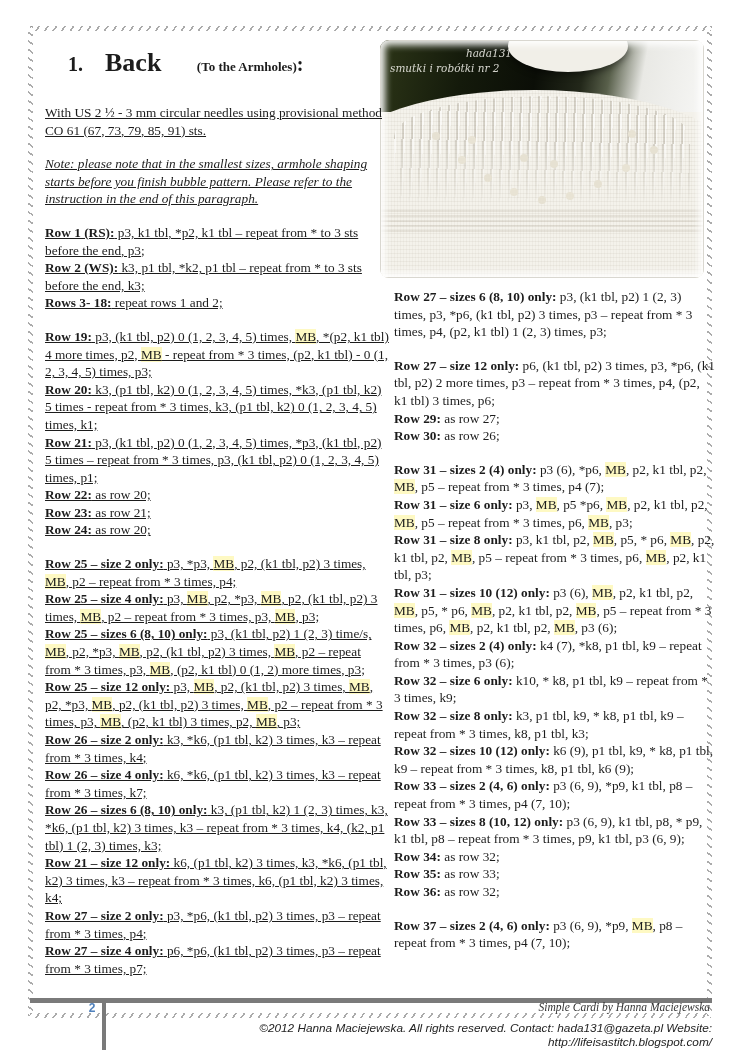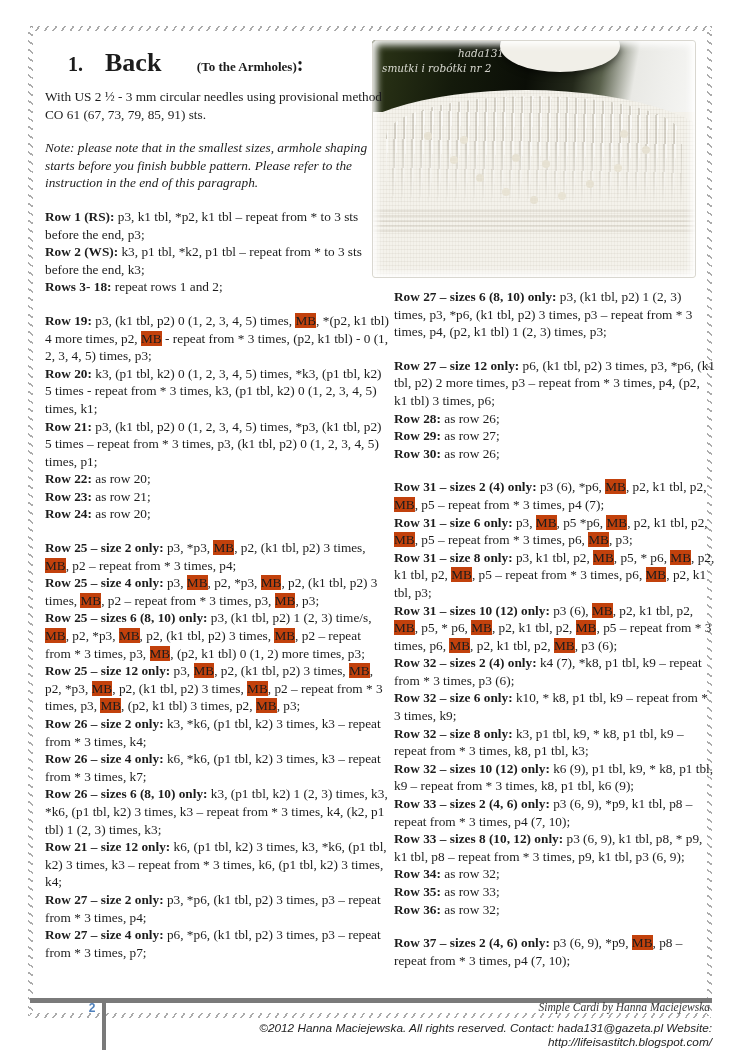--- a/index.html
+++ b/index.html
@@ -20,31 +20,31 @@
 
   
   .heading { position:absolute; left:68px; top:48px; font-weight:bold; white-space:nowrap; }
   .heading .num { font-size:20px; margin-right:22px; }
   .heading .ttl { font-size:26px; }
   .heading .paren { font-size:13px;margin-left:29px; }
   .heading .colon { font-size:20px; }
 
   
   .col { position:absolute; font-size:13.3px; line-height:17.6px; text-align:left; }
-  .col-left  { left:45px;  top:88px;  width:344px; }
+  .col-left  { left:45px;  top:104px;  width:344px;text-decoration:underline; }
   .col-right { left:394px; top:288px; width:322px; }
   .col p { margin:0; }
   .col p.gap { margin-top:16px; }
   .col p.note { font-style:italic; }
   .col .b { font-weight:bold; }
-  .col .hl { background:#c2410c; }
+  .col .hl { background:#fef9c3; }
 
   
-  .photo { position:absolute; left:372px; top:40px; width:324px; height:238px;
-           background:#f3f1ea; overflow:hidden; border-radius:4px; }
+  .photo { position:absolute; left:380px; top:40px; width:324px; height:238px;
+           background:#f3f1ea; overflow:hidden; border-radius:9px; }
   .photo-dark { position:absolute; left:0; top:0; right:0; height:72px;
     background:linear-gradient(100deg,#2c3517 0%,#141a0b 26%,#0b0e07 48%,#23281a 62%,#59604b 70%,#e9e9e5 80%,#f6f6f4 100%); }
   .collar { position:absolute; left:128px; top:-20px; width:120px; height:52px;
     background:#f1efe8; border-radius:50%; box-shadow:0 3px 7px rgba(0,0,0,.45); }
   .sweater { position:absolute; left:-34px; right:-34px; top:50px; bottom:-12px;
     border-radius:48% 52% 0 0 / 62px 74px;
     background:
       repeating-linear-gradient(0deg, rgba(120,108,85,.07) 0 1px, transparent 1px 4px),
       repeating-linear-gradient(90deg, rgba(120,108,85,.05) 0 1px, transparent 1px 3px),
       #f4f2eb; }
@@ -123,21 +123,20 @@
     <p><span class="b">Row 26 – size 2 only:</span><span> k3, *k6, (p1 tbl, k2) 3 times, k3 – repeat from * 3 times, k4;</span></p>
     <p><span class="b">Row 26 – size 4 only:</span><span> k6, *k6, (p1 tbl, k2) 3 times, k3 – repeat from * 3 times, k7;</span></p>
     <p><span class="b">Row 26 – sizes 6 (8, 10) only:</span><span> k3, (p1 tbl, k2) 1 (2, 3) times, k3, *k6, (p1 tbl, k2) 3 times, k3 – repeat from * 3 times, k4, (k2, p1 tbl) 1 (2, 3) times, k3;</span></p>
     <p><span class="b">Row 21 – size 12 only:</span><span> k6, (p1 tbl, k2) 3 times, k3, *k6, (p1 tbl, k2) 3 times, k3 – repeat from * 3 times, k6, (p1 tbl, k2) 3 times, k4;</span></p>
     <p><span class="b">Row 27 – size 2 only:</span><span> p3, *p6, (k1 tbl, p2) 3 times, p3 – repeat from * 3 times, p4;</span></p>
     <p><span class="b">Row 27 – size 4 only:</span><span> p6, *p6, (k1 tbl, p2) 3 times, p3 – repeat from * 3 times, p7;</span></p>
   </div>
 <div class="col col-right" id="col-right">
     <p><span class="b">Row 27 – sizes 6 (8, 10) only:</span><span> p3, (k1 tbl, p2) 1 (2, 3) times, p3, *p6, (k1 tbl, p2) 3 times, p3 – repeat from * 3 times, p4, (p2, k1 tbl) 1 (2, 3) times, p3;</span></p>
     <p class="gap"><span class="b">Row 27 – size 12 only:</span><span> p6, (k1 tbl, p2) 3 times, p3, *p6, (k1 tbl, p2) 2 more times, p3 – repeat from * 3 times, p4, (p2, k1 tbl) 3 times, p6;</span></p>
-    <p><span class="b">Row 28:</span><span> as row 26;</span></p>
     <p><span class="b">Row 29:</span><span> as row 27;</span></p>
     <p><span class="b">Row 30:</span><span> as row 26;</span></p>
     <p class="gap"><span class="b">Row 31 – sizes 2 (4) only:</span><span> p3 (6), *p6, </span><span class="hl">MB</span><span>, p2, k1 tbl, p2, </span><span class="hl">MB</span><span>, p5 – repeat from * 3 times, p4 (7);</span></p>
     <p><span class="b">Row 31 – size 6 only:</span><span> p3, </span><span class="hl">MB</span><span>, p5 *p6, </span><span class="hl">MB</span><span>, p2, k1 tbl, p2, </span><span class="hl">MB</span><span>, p5 – repeat from * 3 times, p6, </span><span class="hl">MB</span><span>, p3;</span></p>
     <p><span class="b">Row 31 – size 8 only:</span><span> p3, k1 tbl, p2, </span><span class="hl">MB</span><span>, p5, * p6, </span><span class="hl">MB</span><span>, p2, k1 tbl, p2, </span><span class="hl">MB</span><span>, p5 – repeat from * 3 times, p6, </span><span class="hl">MB</span><span>, p2, k1 tbl, p3;</span></p>
     <p><span class="b">Row 31 – sizes 10 (12) only:</span><span> p3 (6), </span><span class="hl">MB</span><span>, p2, k1 tbl, p2, </span><span class="hl">MB</span><span>, p5, * p6, </span><span class="hl">MB</span><span>, p2, k1 tbl, p2, </span><span class="hl">MB</span><span>, p5 – repeat from * 3 times, p6, </span><span class="hl">MB</span><span>, p2, k1 tbl, p2, </span><span class="hl">MB</span><span>, p3 (6);</span></p>
     <p><span class="b">Row 32 – sizes 2 (4) only:</span><span> k4 (7), *k8, p1 tbl, k9 – repeat from * 3 times, p3 (6);</span></p>
     <p><span class="b">Row 32 – size 6 only:</span><span> k10, * k8, p1 tbl, k9 – repeat from * 3 times, k9;</span></p>
     <p><span class="b">Row 32 – size 8 only:</span><span> k3, p1 tbl, k9, * k8, p1 tbl, k9 – repeat from * 3 times, k8, p1 tbl, k3;</span></p>
     <p><span class="b">Row 32 – sizes 10 (12) only:</span><span> k6 (9), p1 tbl, k9, * k8, p1 tbl, k9 – repeat from * 3 times, k8, p1 tbl, k6 (9);</span></p>

